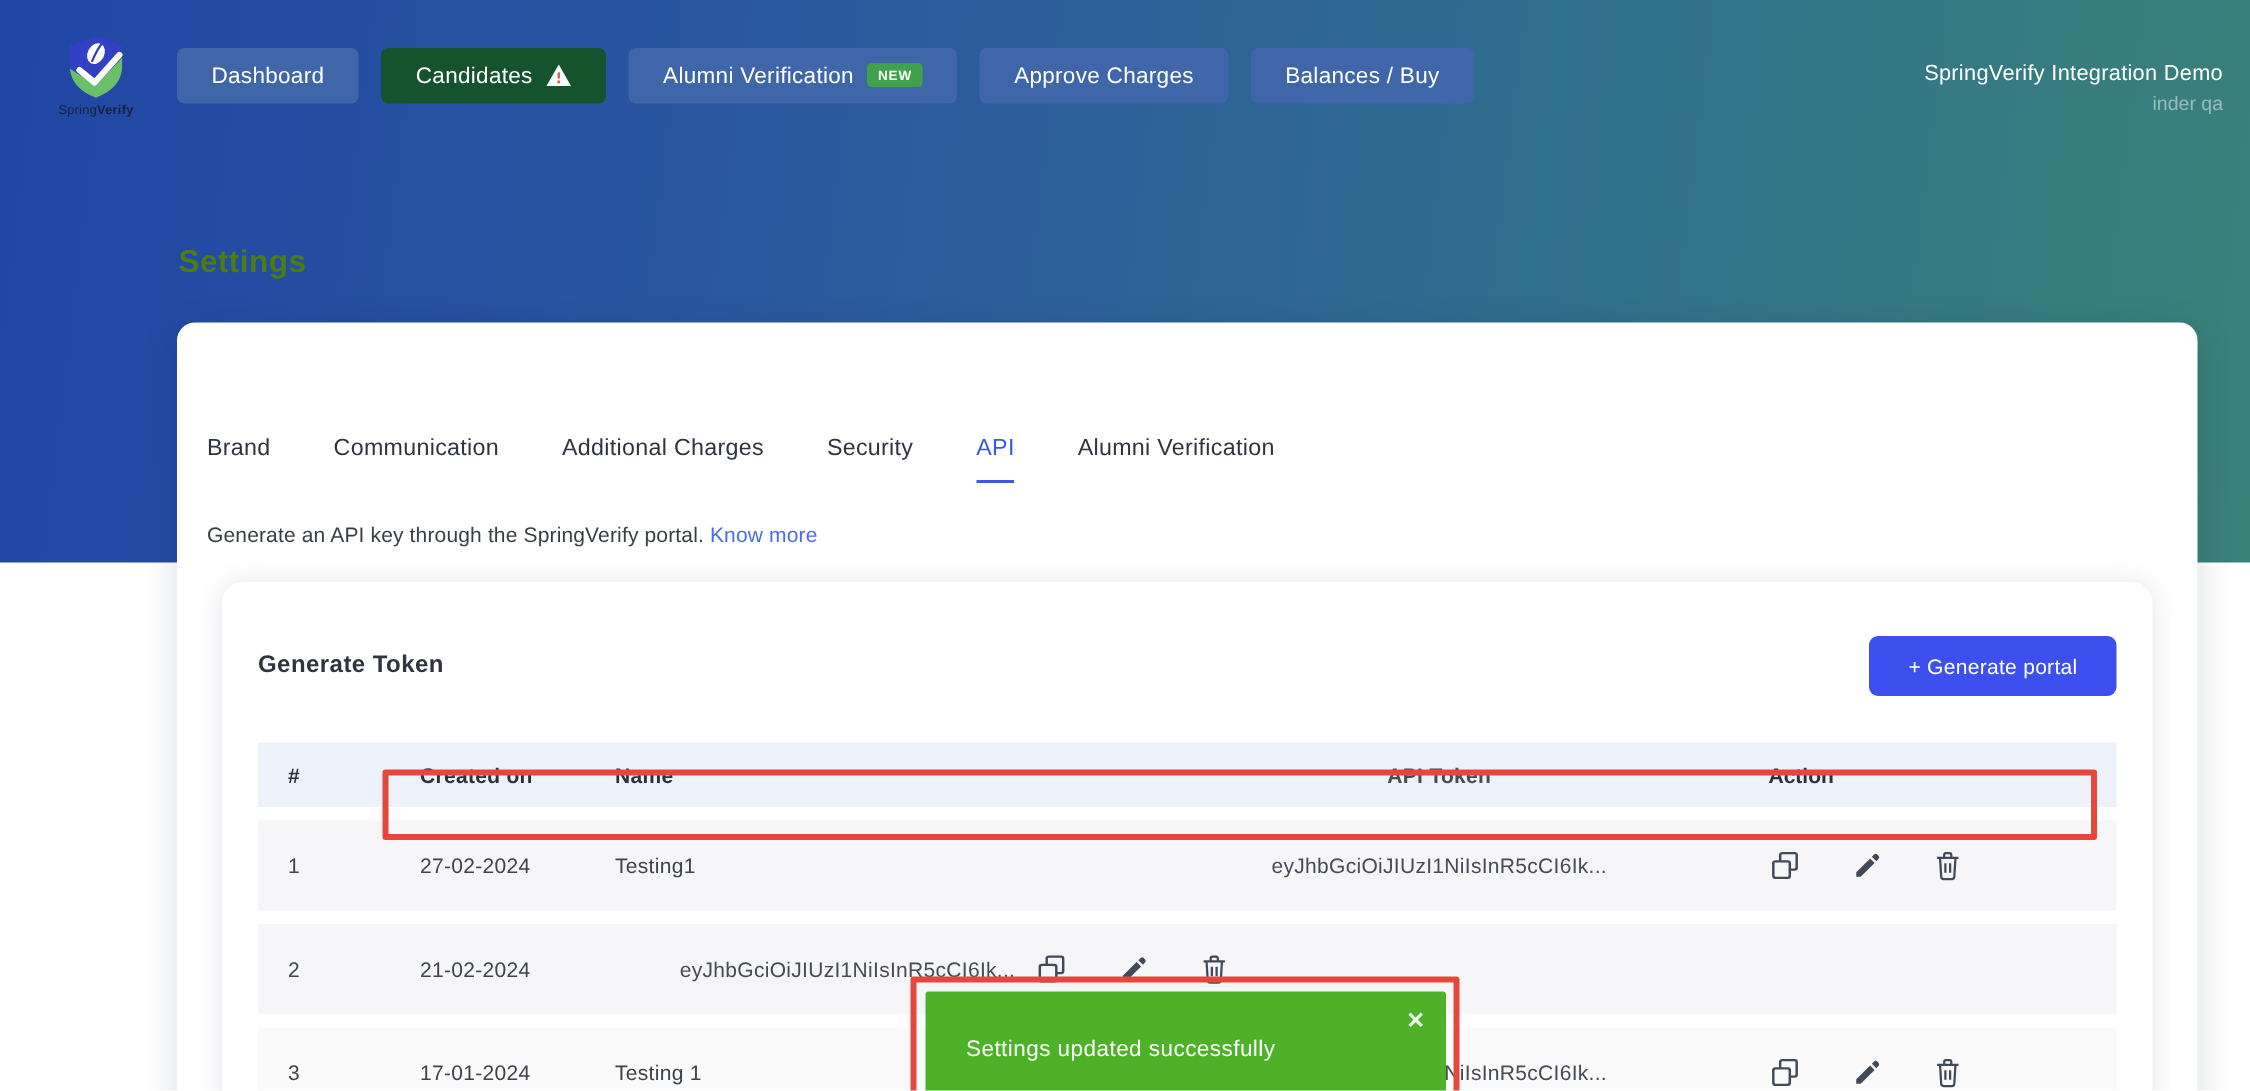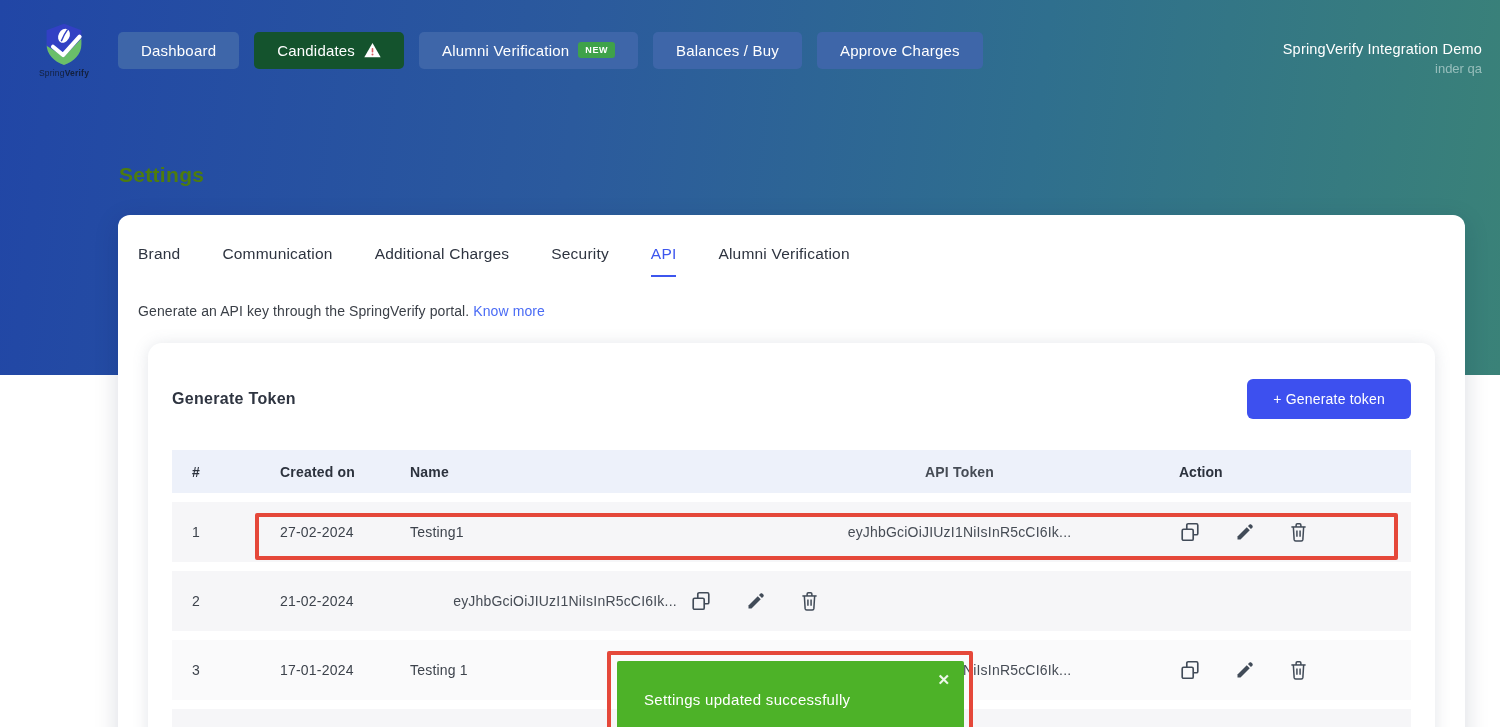--- a/index.html
+++ b/index.html
@@ -31,21 +31,21 @@
   .page-title { position:absolute; left:119px; top:163px; color:#4d7c0f;
     font-size:21px; font-weight:700; letter-spacing:.3px; }
 
   
   .main-panel { position:absolute; left:118px; top:215px; width:1347px; height:560px;
     background:#ffffff; border-radius:12px 12px 0 0;
     box-shadow:0 6px 24px rgba(10,30,60,.15); }
 
   .tabs { display:flex; gap:42px; padding:30px 20px 0 20px; }
   .tab { font-size:15.5px; font-weight:500; color:#2e3440; padding-bottom:12px;
-    cursor:pointer; letter-spacing:.2px; }
+    cursor:pointer; letter-spacing:.2px;margin-top:45px; }
   .tab.active { color:#3d56ee; border-bottom:2.5px solid #3d56ee; }
 
   .description { margin:26px 20px 0 20px; font-size:14px; color:#3a3f47; letter-spacing:.1px; }
   .know-more { color:#4a6bf5; cursor:pointer; margin-left:4px; }
 
   
   .card { margin:24px 30px 0 30px; background:#fff; border-radius:14px;
     box-shadow:0 1px 16px rgba(100,110,135,.18); padding:34px 24px 60px 24px; height:420px; }
   .card-header { display:flex; justify-content:space-between; align-items:center; height:43px; }
   .card-title { font-size:16px; font-weight:600; color:#2e3440; letter-spacing:.3px; }
@@ -104,24 +104,24 @@
         <path d="M12 0 L24 21 H0 Z" fill="#ffffff"></path>
         <rect x="10.8" y="7.5" width="2.4" height="6.5" rx="1" fill="#d75f63"></rect>
         <circle cx="12" cy="17" r="1.5" fill="#d75f63"></circle>
       </svg>
     </button>
     <button class="nav-btn">
       <span>Alumni Verification</span>
       <span class="new-badge">NEW</span>
     </button>
     <button class="nav-btn">
+      <span>Approve Charges</span>
+    </button>
+    <button class="nav-btn">
       <span>Balances / Buy</span>
-    </button>
-    <button class="nav-btn">
-      <span>Approve Charges</span>
     </button>
   </div>
 
   <div class="user-info">
     <div class="user-company">SpringVerify Integration Demo</div>
     <div class="user-name">inder qa</div>
   </div>
 </div>
 
 <div class="page-title">Settings</div>
@@ -137,21 +137,21 @@
     <div class="tab">Alumni Verification</div>
   </div>
 
   <div class="description">
     <span>Generate an API key through the SpringVerify portal.</span><span class="know-more">Know more</span>
   </div>
 
   <div class="card">
     <div class="card-header">
       <div class="card-title">Generate Token</div>
-      <button class="generate-btn">+ Generate token</button>
+      <button class="generate-btn">+ Generate portal</button>
     </div>
 
     <div class="table">
       <div class="trow thead">
         <div class="cell-num">#</div>
         <div class="cell-left">Created on</div>
         <div class="cell-left">Name</div>
         <div class="cell-token">API Token</div>
         <div class="cell-action">
             <span>Action</span>

